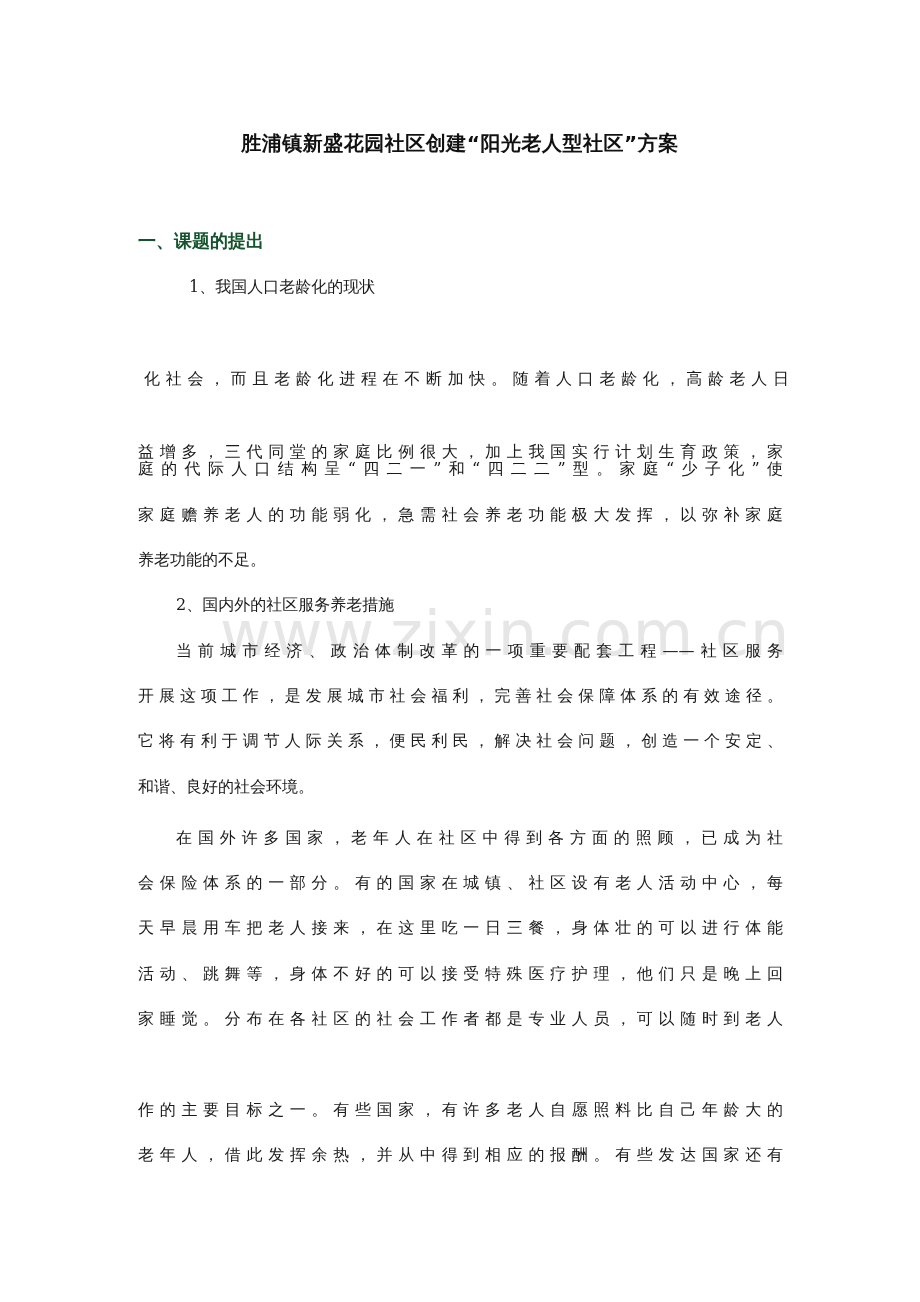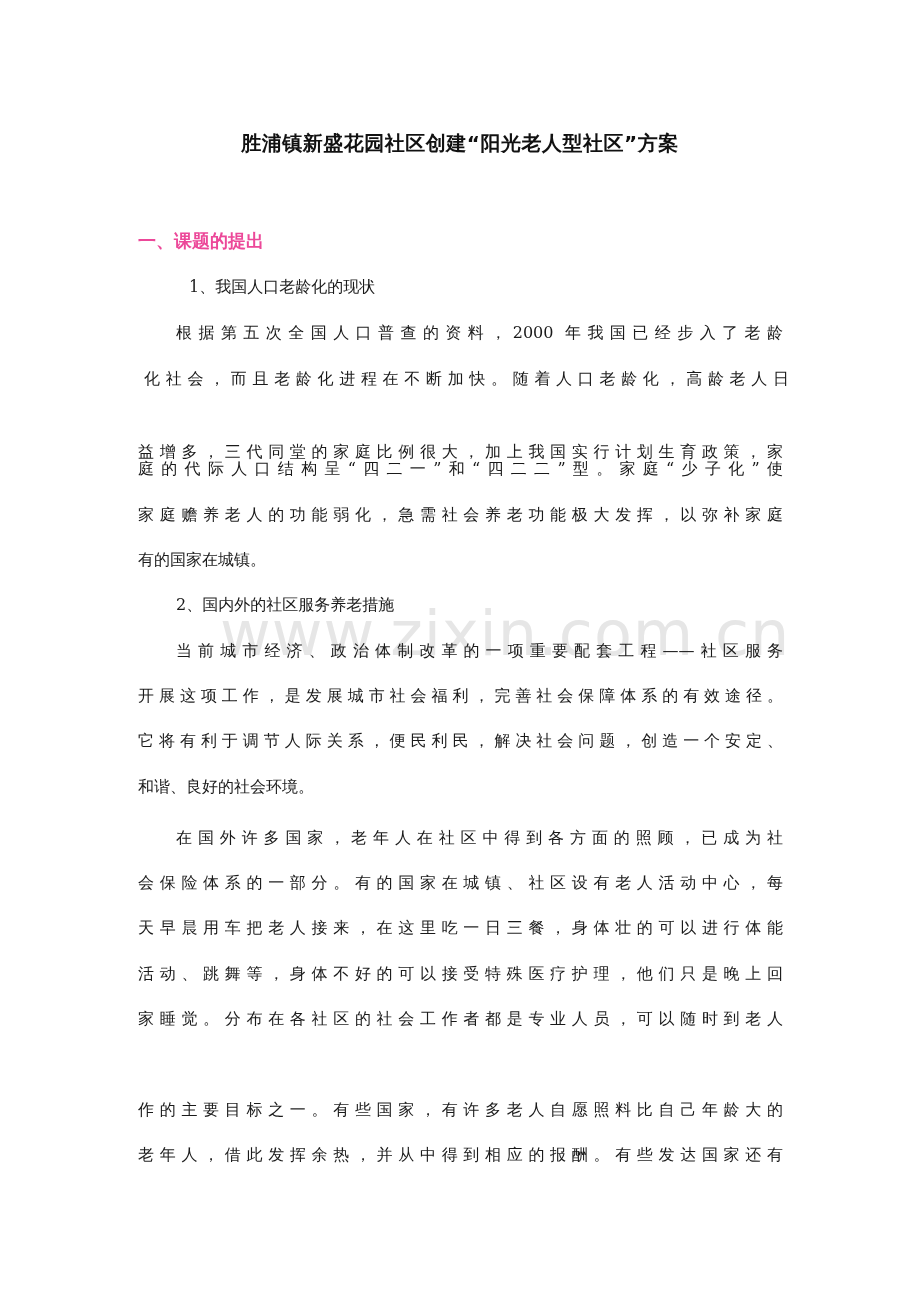--- a/index.html
+++ b/index.html
@@ -5,21 +5,21 @@
     html, body { margin: 0; padding: 0; background: #ffffff; }
     body { width: 920px; height: 1302px; position: relative; overflow: hidden; }
     .page { position: absolute; left: 0; top: 0; width: 920px; height: 1302px; background: #fff; }
     .title {
       position: absolute; left: 0; width: 920px; top: 128px;
       text-align: center; font-family: "DejaVu Sans", sans-serif; font-weight: bold;
       font-size: 20px; color: #111; letter-spacing: 0.5px; line-height: 30px;
     }
     .h1 {
       position: absolute; left: 138px; top: 227px;
-      font-family: "DejaVu Sans", sans-serif; font-weight: bold; font-size: 18px; color: #ec4899;
+      font-family: "DejaVu Sans", sans-serif; font-weight: bold; font-size: 18px; color: #14532d;
       line-height: 28px;
     }
     .line {
       position: absolute; left: 138px; width: 645px;
       font-family: "DejaVu Serif", serif; font-size: 16px; color: #1a1a1a;
       line-height: 28px; white-space: nowrap;
       text-align: justify; text-align-last: justify;
     }
     .line.last { text-align-last: left; }
     .line.sub { left: 189px; text-align-last: left; }
@@ -34,26 +34,25 @@
 </head>
 <body>
 
 <div class="page">
   <div class="watermark">www.zixin.com.cn</div>
   <div class="content">
     <div class="title">胜浦镇新盛花园社区创建“阳光老人型社区”方案</div>
     <div class="h1">一、课题的提出</div>
     <div class="line sub" style="top:273px;">1、我国人口老龄化的现状</div>
 
-    <div class="line" style="top:319px; left:176px; width:607px;"> 根据第五次全国人口普查的资料，2000 年我国已经步入了老龄</div>
     <div class="line" style="top:365px;margin-left:6px;">化社会，而且老龄化进程在不断加快。随着人口老龄化，高龄老人日</div>
     <div class="line" style="top:410px;margin-top:28px;">益增多，三代同堂的家庭比例很大，加上我国实行计划生育政策，家</div>
     <div class="line" style="top:455px;">庭的代际人口结构呈“四二一”和“四二二”型。家庭“少子化”使</div>
     <div class="line" style="top:501px;">家庭赡养老人的功能弱化，急需社会养老功能极大发挥，以弥补家庭</div>
-    <div class="line last" style="top:546px;">有的国家在城镇。</div>
+    <div class="line last" style="top:546px;">养老功能的不足。</div>
 
     <div class="line sub" style="top:591px; left:176px;">2、国内外的社区服务养老措施</div>
 
     <div class="line" style="top:637px; left:176px; width:607px;">当前城市经济、政治体制改革的一项重要配套工程——社区服务</div>
     <div class="line" style="top:682px;">开展这项工作，是发展城市社会福利，完善社会保障体系的有效途径。</div>
     <div class="line" style="top:727px;">它将有利于调节人际关系，便民利民，解决社会问题，创造一个安定、</div>
     <div class="line last" style="top:773px;">和谐、良好的社会环境。</div>
 
     <div class="line" style="top:824px; left:176px; width:607px;">在国外许多国家，老年人在社区中得到各方面的照顾，已成为社</div>
     <div class="line" style="top:914px;">天早晨用车把老人接来，在这里吃一日三餐，身体壮的可以进行体能</div>

